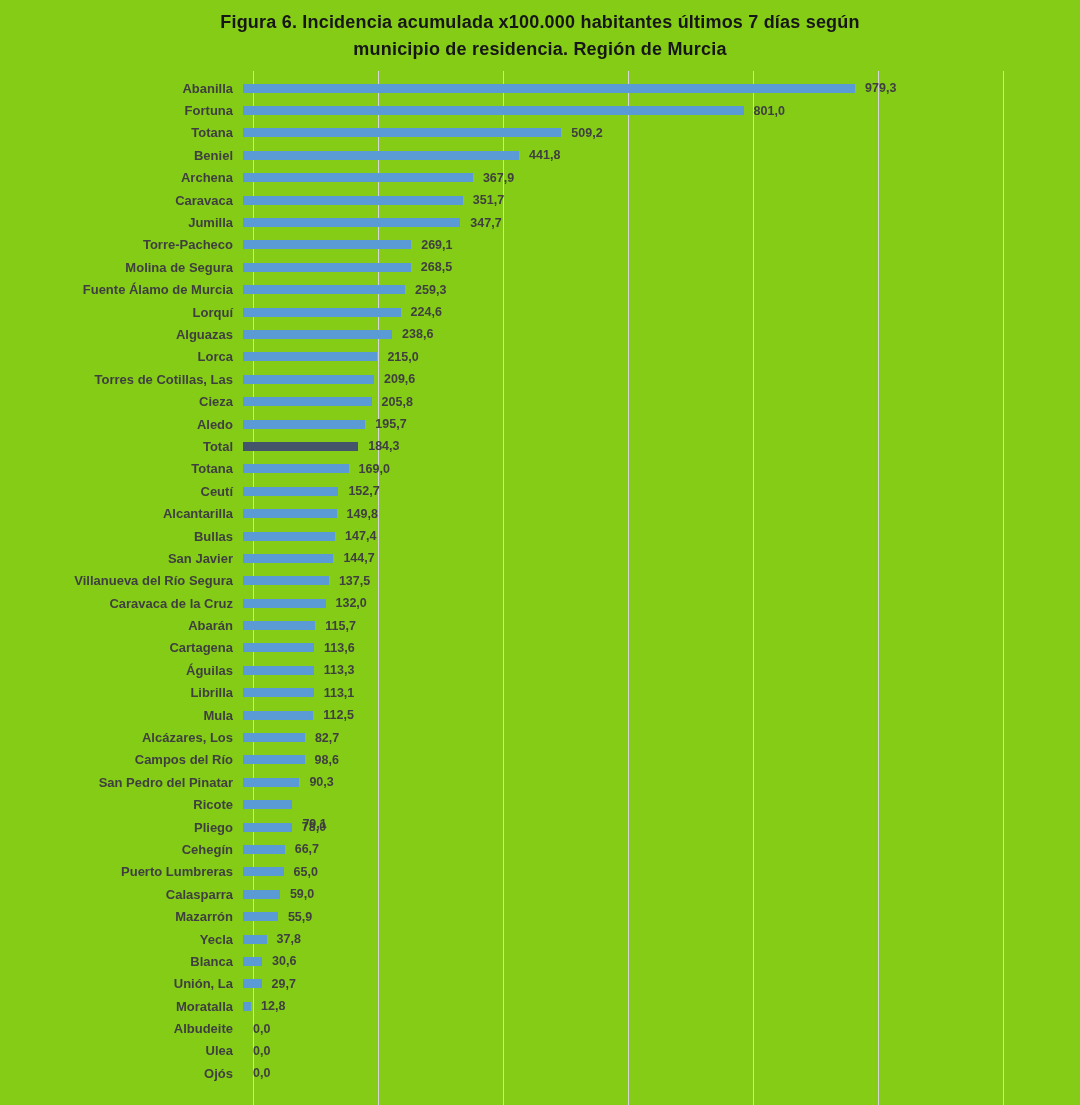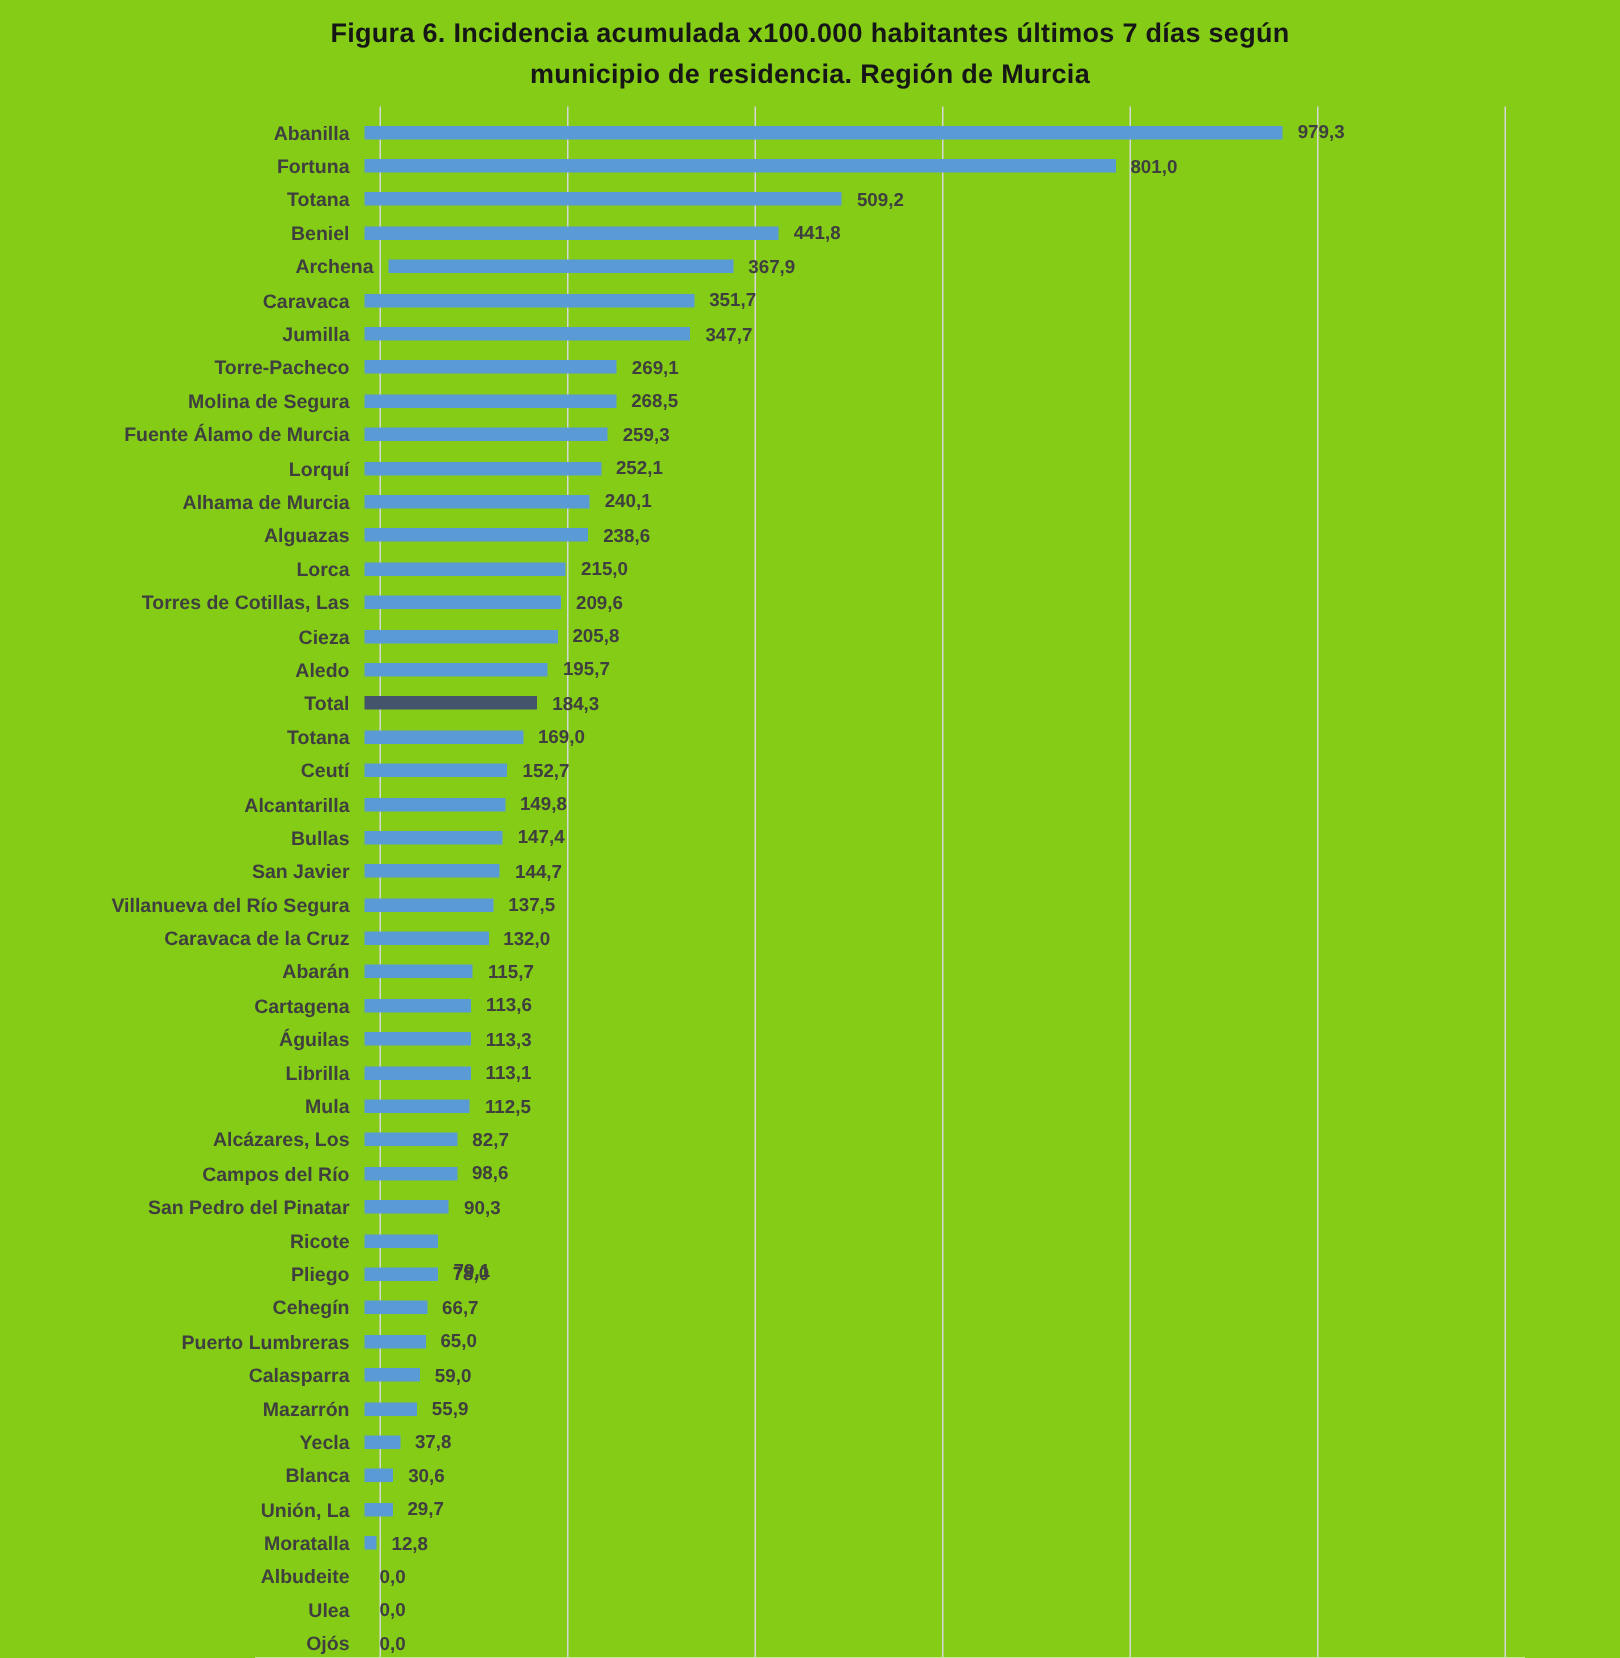--- a/index.html
+++ b/index.html
@@ -131,21 +131,21 @@
           </div>
         </div>
         <div class="row">
           <span class="cat" style="color: rgb(63, 63, 63);">Beniel</span>
           <div class="plot">
             <div class="bar" style="width: 276.1px; background: rgb(91, 155, 213);"></div>
             <span class="val" style="color: rgb(63, 63, 63);">441,8</span>
           </div>
         </div>
         <div class="row">
-          <span class="cat" style="color: rgb(63, 63, 63); margin-left: 16px;">Archena</span>
+          <span class="cat" style="color: rgb(63, 63, 63);">Archena</span>
           <div class="plot">
             <div class="bar" style="width: 229.9px; background: rgb(91, 155, 213);"></div>
             <span class="val" style="color: rgb(63, 63, 63);">367,9</span>
           </div>
         </div>
         <div class="row">
           <span class="cat" style="color: rgb(63, 63, 63);">Caravaca</span>
           <div class="plot">
             <div class="bar" style="width: 219.8px; background: rgb(91, 155, 213);"></div>
             <span class="val" style="color: rgb(63, 63, 63);">351,7</span>
@@ -176,28 +176,21 @@
           <span class="cat" style="color: rgb(63, 63, 63);">Fuente Álamo de Murcia</span>
           <div class="plot">
             <div class="bar" style="width: 162.1px; background: rgb(91, 155, 213);"></div>
             <span class="val" style="color: rgb(63, 63, 63);">259,3</span>
           </div>
         </div>
         <div class="row">
           <span class="cat" style="color: rgb(63, 63, 63);">Lorquí</span>
           <div class="plot">
             <div class="bar" style="width: 157.6px; background: rgb(91, 155, 213);"></div>
-            <span class="val" style="color: rgb(63, 63, 63);">252,1</span>
-          </div>
-        </div>
-        <div class="row">
-          <span class="cat" style="color: rgb(63, 63, 63);">Alhama de Murcia</span>
-          <div class="plot">
-            <div class="bar" style="width: 150.1px; background: rgb(91, 155, 213);"></div>
-            <span class="val" style="color: rgb(63, 63, 63);">240,1</span>
+            <span class="val" style="color: rgb(63, 63, 63);">224,6</span>
           </div>
         </div>
         <div class="row">
           <span class="cat" style="color: rgb(63, 63, 63);">Alguazas</span>
           <div class="plot">
             <div class="bar" style="width: 149.1px; background: rgb(91, 155, 213);"></div>
             <span class="val" style="color: rgb(63, 63, 63);">238,6</span>
           </div>
         </div>
         <div class="row">

